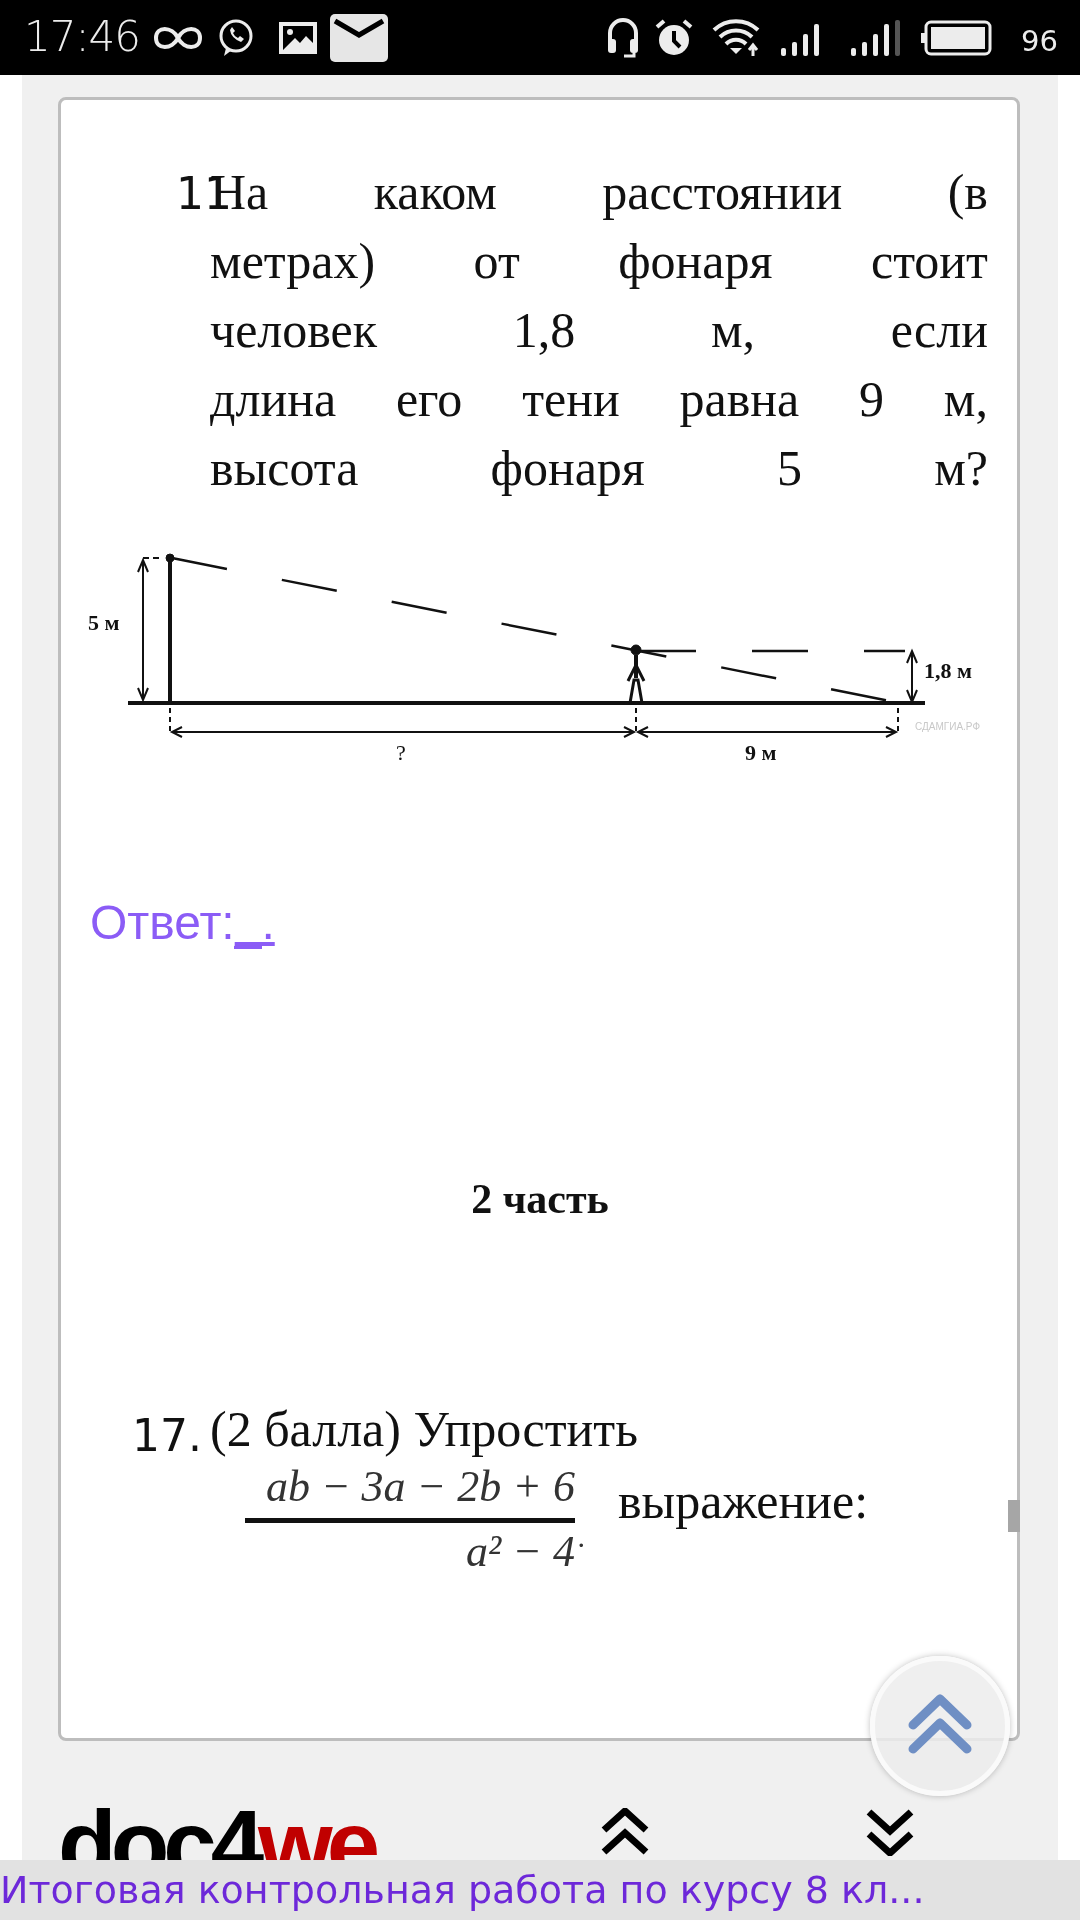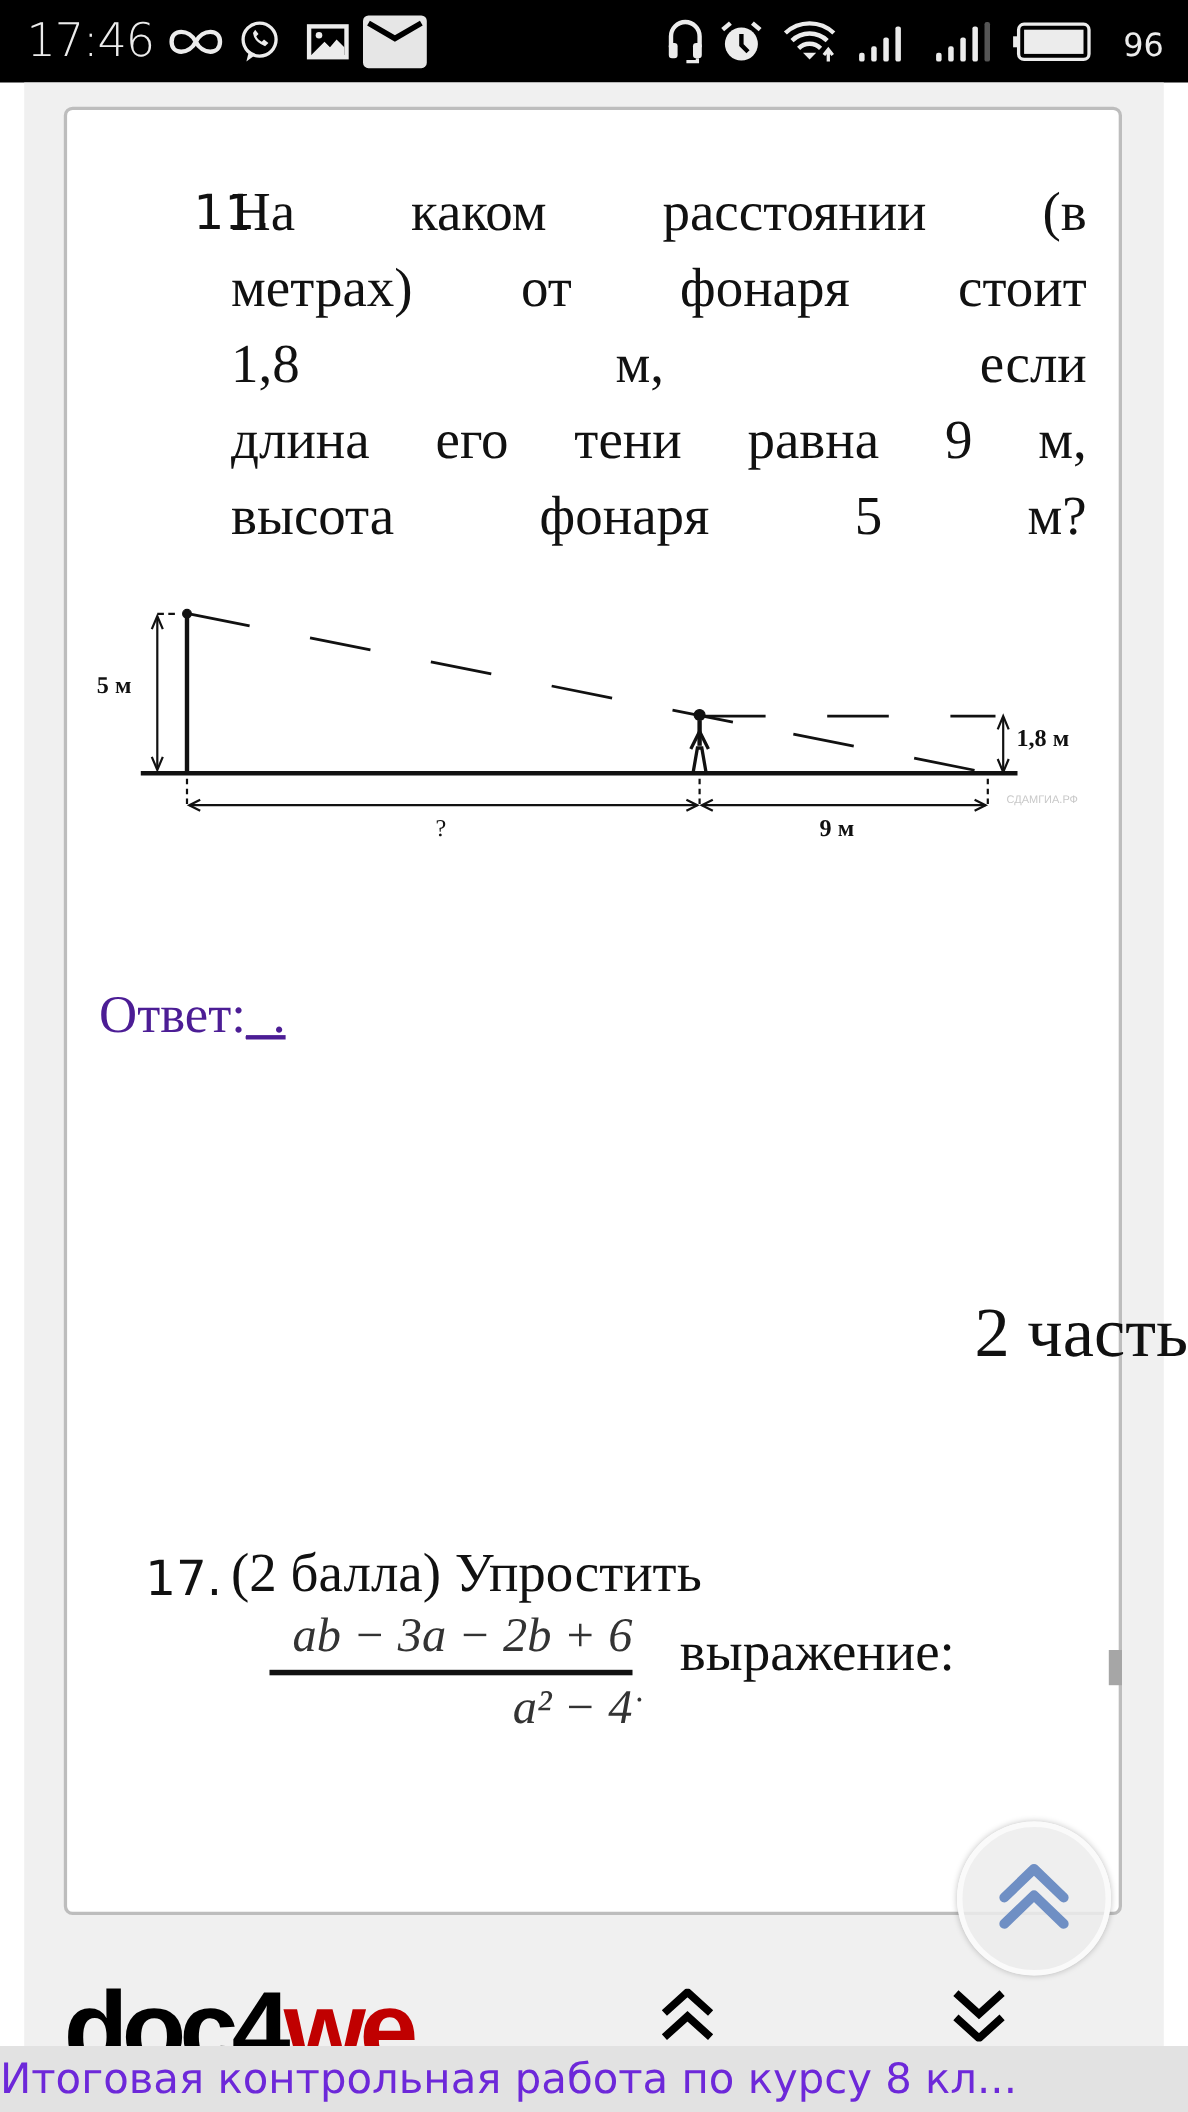--- a/index.html
+++ b/index.html
@@ -9,23 +9,23 @@
     .sb-time { position:absolute; left:24px; top:12px; font-size:42px; font-family:"DejaVu Sans", sans-serif; font-weight:300; letter-spacing:-1px; }
     .sb-icon { position:absolute; top:0; height:75px; display:flex; align-items:center; justify-content:center; }
     .sb-battery-text { position:absolute; right:22px; top:12px; font-size:29px; font-family:"DejaVu Sans", sans-serif;margin-top:12px; }
     
     .page-bg { position:absolute; left:22px; top:75px; width:1036px; height:1845px; background:#f0f0f0; }
     .card { position:absolute; left:58px; top:97px; width:962px; height:1644px; background:#fff; border:3px solid #bdbdbd; border-radius:8px; box-sizing:border-box; }
     .q-num { position:absolute; font-family:"DejaVu Sans", sans-serif; font-size:44px; color:#111; }
     .q-line { position:absolute; left:210px; width:778px; font-size:50px; line-height:68px; display:flex; justify-content:space-between; font-family:"Liberation Serif", serif; color:#111; }
     .q-line.last { justify-content:space-between; gap:14px; }
     .diagram { position:absolute; left:80px; top:540px; width:920px; height:240px; }
-    .answer { position:absolute; left:90px; top:895px; font-size:48px; font-family:Liberation Serif, serif; color:#4c1d95;text-align:center; }
+    .answer { position:absolute; left:90px; top:895px; font-size:48px; font-family:Liberation Sans, sans-serif; color:#8b5cf6;text-align:center; }
     .answer .blank { text-decoration:underline; }
-    .part-title { position:absolute; left:0; width:1080px; top:1175px; text-align:right; font-size:64px; font-weight:normal; font-family:"Liberation Serif", serif; color:#111; }
+    .part-title { position:absolute; left:0; width:1080px; top:1175px; text-align:center; font-size:42px; font-weight:bold; font-family:"Liberation Serif", serif; color:#111; }
     .q12-head { position:absolute; left:210px; top:1400px; font-size:50px; font-family:"Liberation Serif", serif; color:#111; }
     .fraction { position:absolute; left:245px; top:1462px; width:330px; text-align:right; font-family:"Liberation Serif", serif; font-style:italic; color:#333; }
     .fraction .num { font-size:44px; line-height:50px; }
     .fraction .bar { height:5px; background:#111; margin:6px 0 4px 0; }
     .fraction .den { font-size:44px; line-height:50px; }
     .fraction .dot { position:absolute; right:-10px; top:58px; font-size:30px; font-style:normal; }
     .q12-word { position:absolute; left:618px; top:1472px; font-size:50px; font-family:"Liberation Serif", serif; color:#111; }
     .scroll-thumb { position:absolute; left:1008px; top:1500px; width:12px; height:32px; background:#a6a6a6; }
     .fab { position:absolute; left:870px; top:1656px; width:140px; height:140px; border-radius:50%; background:rgba(236,236,236,0.85); border:5px solid #fafafa; box-shadow:0 0 6px rgba(0,0,0,0.25); box-sizing:border-box; display:flex; align-items:center; justify-content:center; }
     .logo { position:absolute; left:58px; top:1790px; height:70px; overflow:hidden; width:320px; }
@@ -129,20 +129,21 @@
   <span>расстоянии</span>
   <span>(в</span>
 </div>
 <div class="q-line" style="top:227px;">
   <span>метрах)</span>
   <span>от</span>
   <span>фонаря</span>
   <span>стоит</span>
 </div>
 <div class="q-line" style="top:296px;">
+  <span>человек</span>
   <span>1,8</span>
   <span>м,</span>
   <span>если</span>
 </div>
 <div class="q-line" style="top:365px;">
   <span>длина</span>
   <span>его</span>
   <span>тени</span>
   <span>равна</span>
   <span>9</span>

